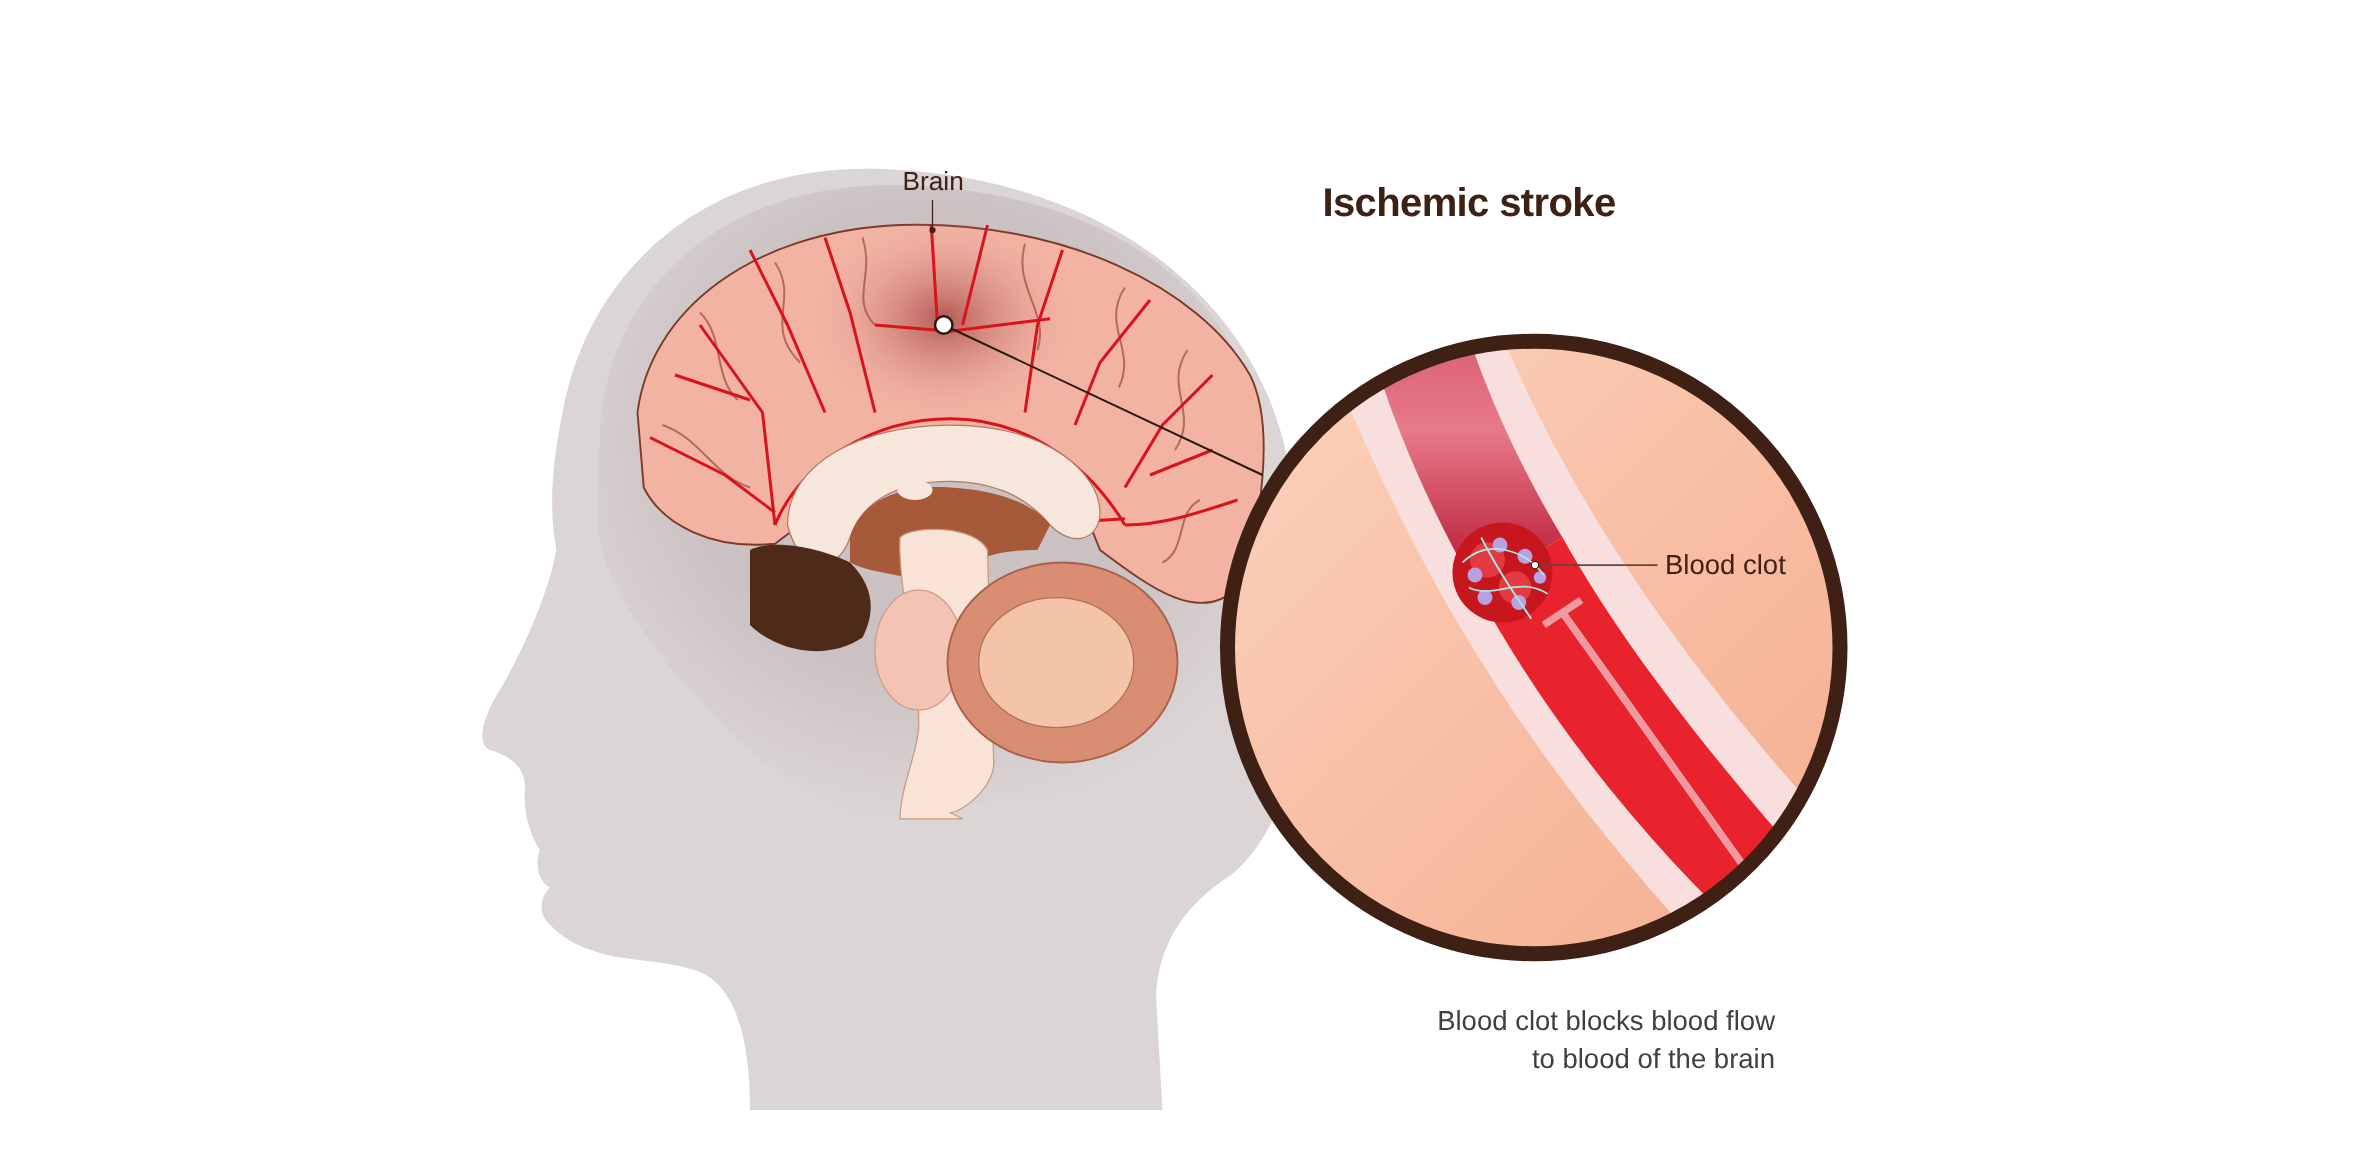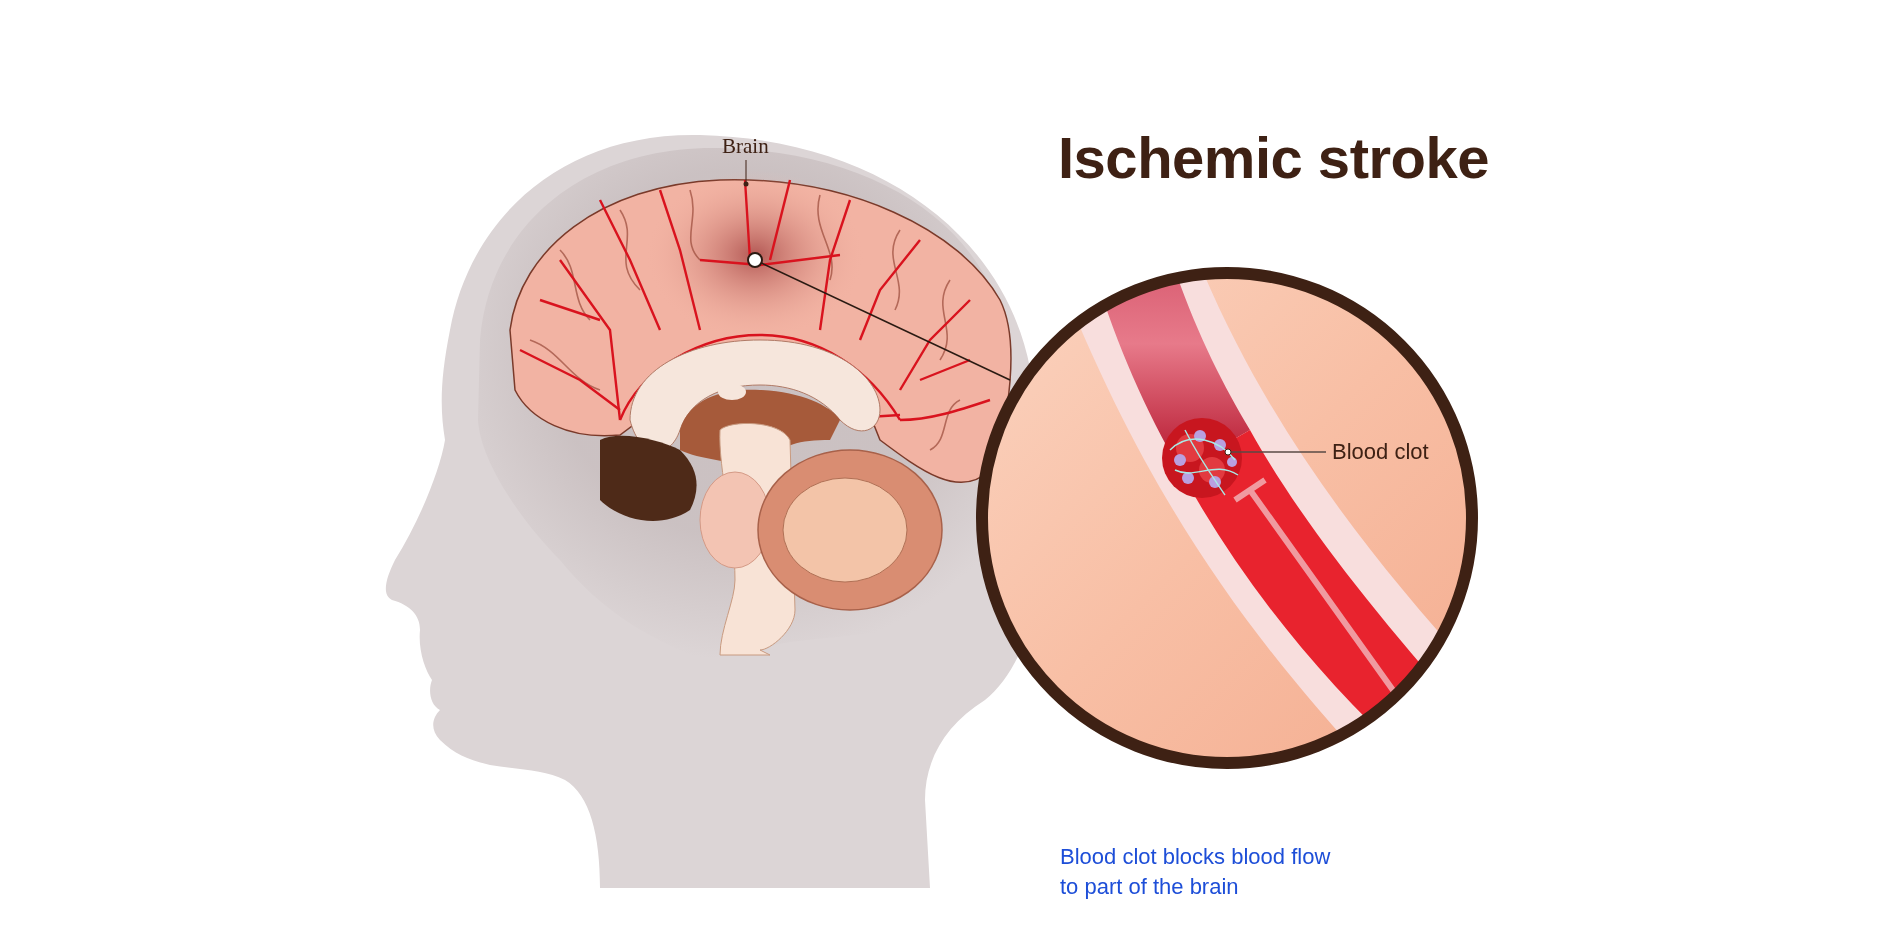--- a/index.html
+++ b/index.html
@@ -1,30 +1,30 @@
 <!DOCTYPE html>
 <html><head>
 <meta charset="utf-8">
 <style>
   html, body { margin:0; padding:0; background:#ffffff; }
   body { width:1882px; height:940px; position:relative; overflow:hidden; font-family:"Liberation Sans", sans-serif; }
   .stage { position:absolute; left:0; top:0; width:1882px; height:940px; }
   .title {
-    position:absolute; left:1058px; top:124px; width:360px;
+    position:absolute; left:1058px; top:144px; width:360px;
     font-family:"Liberation Sans", sans-serif; font-weight:bold;
-    font-size:58px; color:#3e2114; letter-spacing:-0.5px; white-space:nowrap;
+    font-size:32px; color:#3e2114; letter-spacing:-0.5px; white-space:nowrap;
   }
   .label {
     position:absolute; font-family:"Liberation Sans", sans-serif; color:#3e2114; white-space:nowrap;
   }
-  .brain-label { left:722px; top:134px; font-size:21px;font-family:Liberation Serif, serif; }
+  .brain-label { left:722px; top:134px; font-size:21px; }
   .clot-label { left:1332px; top:439px; font-size:22px;text-align:right; }
   .caption {
-    position:absolute; left:1060px; top:802px; width:360px; text-align:left;
-    font-size:22px; line-height:30px; color:#1d4ed8;margin-top:40px;
+    position:absolute; left:1060px; top:802px; width:360px; text-align:right;
+    font-size:22px; line-height:30px; color:#404040;
   }
   svg { position:absolute; left:0; top:0; }
 </style>
 </head>
 <body>
 
 <div class="stage">
 
   <svg width="1882" height="940" viewBox="0 0 1882 940">
     <defs>
@@ -151,15 +151,15 @@
       <line x1="1228" y1="452" x2="1326" y2="452" stroke="#5a4a44" stroke-width="1.4"></line>
       <circle cx="1228" cy="452" r="3" fill="#ffffff" stroke="#3e2114" stroke-width="1"></circle>
     </g>
   </svg>
 
   <div class="title">Ischemic stroke</div>
   <div class="label brain-label">Brain</div>
   <div class="label clot-label">Blood clot</div>
   <div class="caption">
     <div>Blood clot blocks blood flow</div>
-    <div>to part of the brain</div>
+    <div>to blood of the brain</div>
   </div>
 </div>
 
 </body></html>

